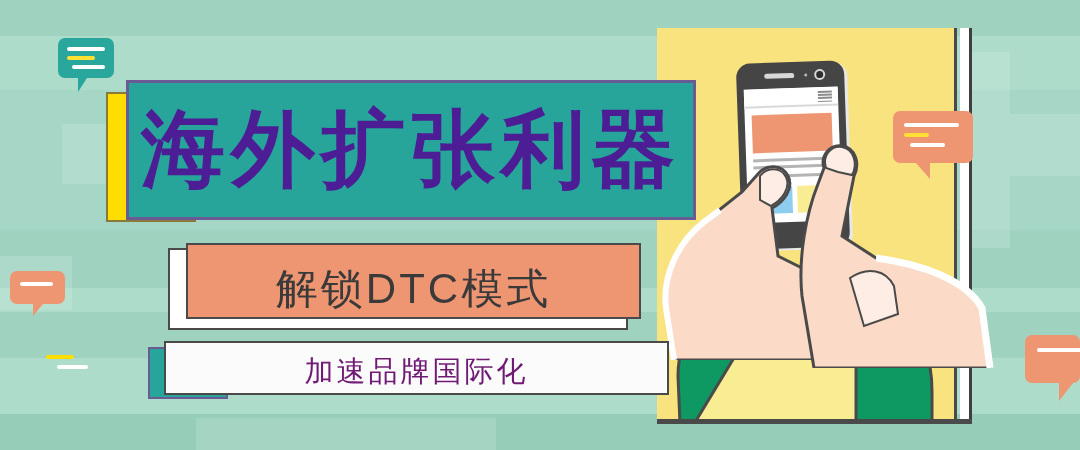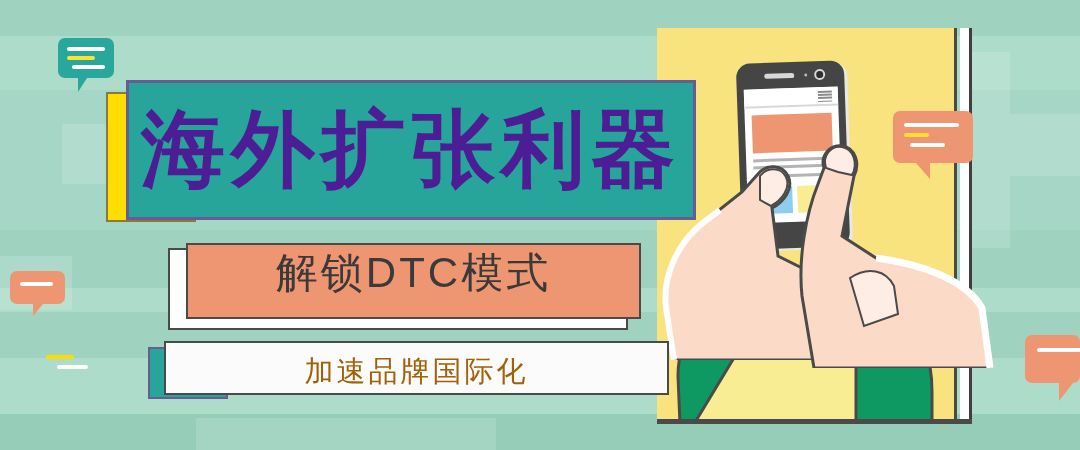--- a/index.html
+++ b/index.html
@@ -211,21 +211,21 @@
   .sub1-box {
     position: absolute;
     left: 186px;
     top: 243px;
     width: 455px;
     height: 76px;
     background: #EE9571;
     border: 2px solid #4a4a4a;
     box-sizing: border-box;
     display: flex;
-    align-items: flex-start;
+    align-items: flex-end;
     justify-content: center;
   }
   .sub1-text {
     color: #3a3a3a;
     font-size: 42px;
     letter-spacing: 3px;
     white-space: nowrap;
   }
 
   
@@ -246,21 +246,21 @@
     width: 505px;
     height: 54px;
     background: #fbfbfb;
     border: 2px solid #4a4a4a;
     box-sizing: border-box;
     display: flex;
     align-items: center;
     justify-content: center;
   }
   .sub2-text {
-    color: #a16207;
+    color: #701a75;
     font-size: 29px;
     letter-spacing: 3px;
     white-space: nowrap;
     margin-top: 8px;
   }
 
   
   .bubble {
     position: absolute;
     border-radius: 7px;

